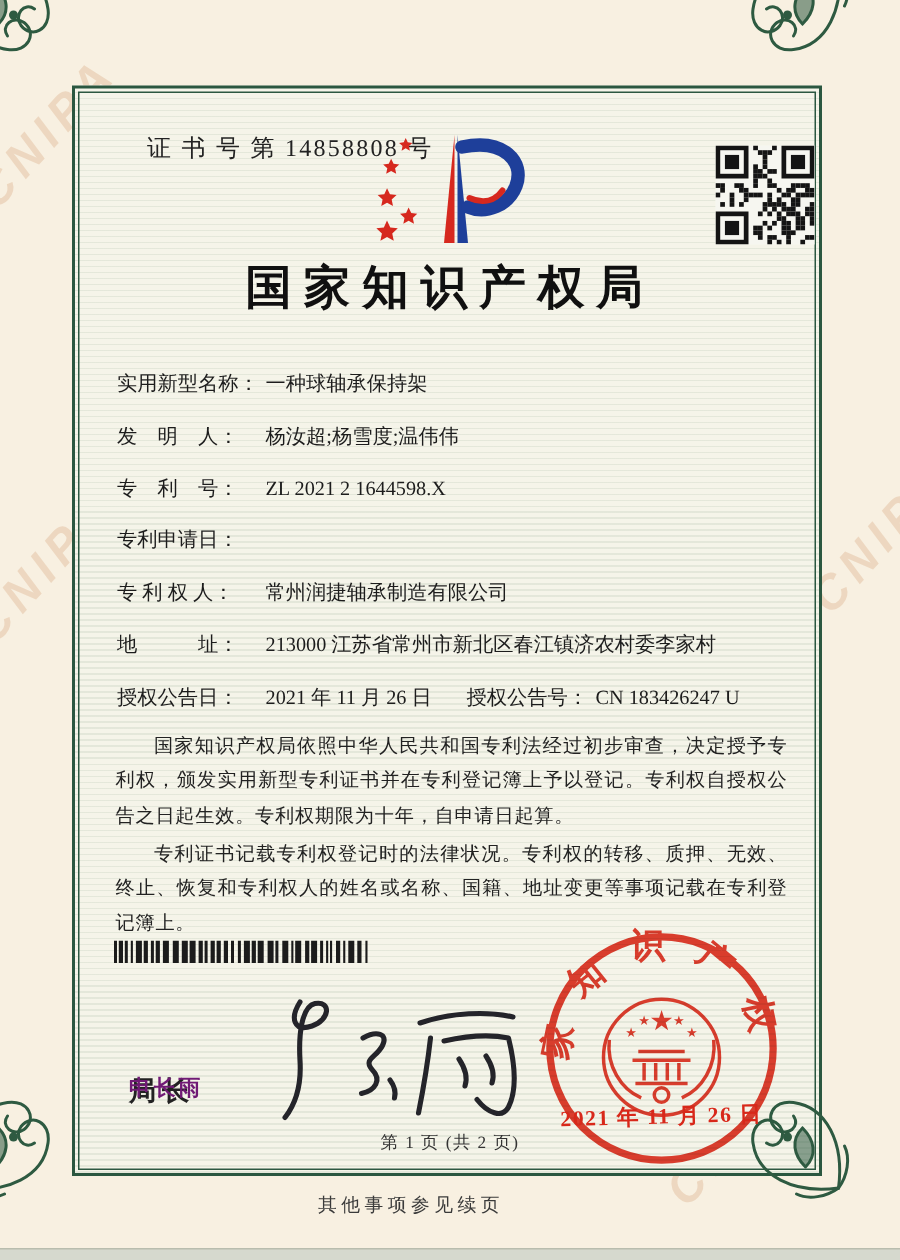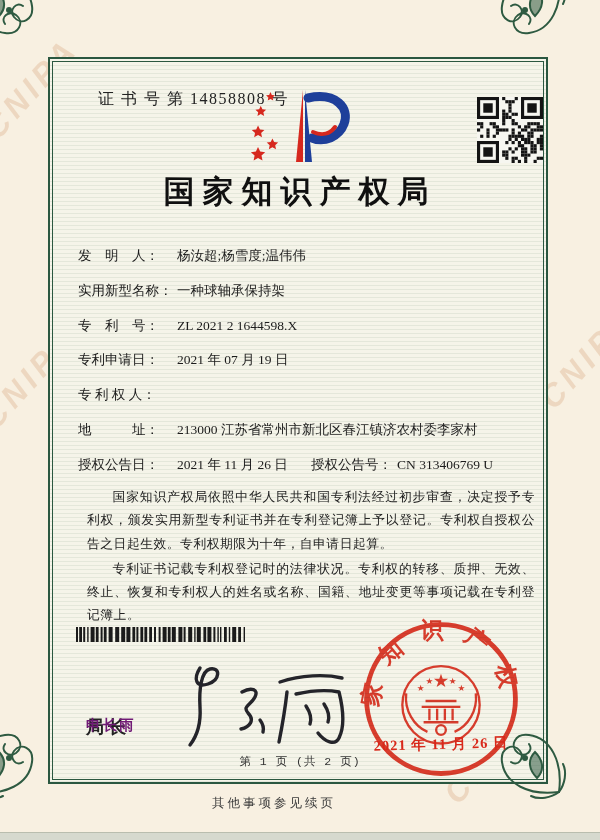--- a/index.html
+++ b/index.html
@@ -36,37 +36,37 @@
   
   .fields{position:absolute;left:78px;top:246px;width:448px;font-size:13.5px;color:#1c1c1c;}
   .row{display:flex;margin-bottom:14.8px;line-height:20px;}
   .row .lab{width:99px;flex:none;}
   .row .val{flex:1;}
   .row .pair1{width:233px;flex:none;display:flex;align-items:center;}
   .row .pair1 .lab{width:99px;}
   .row .pair2{flex:1;display:flex;}
   .row .pair2 .lab{width:86px;flex:none;}
   
-  .paras{position:absolute;left:87px;top:486px;width:448px;font-size:12.8px;color:#222;
+  .paras{position:absolute;left:77px;top:486px;width:448px;font-size:12.8px;color:#222;
          line-height:1.82;text-align:justify;}
   .paras p{margin:0 0 2px 0;text-indent:2em;letter-spacing:.5px;}
   
   .barcode{position:absolute;left:76px;top:627px;width:170px;height:15px;}
   
   .sig-role{position:absolute;left:86px;top:715px;font-size:18px;color:#222;letter-spacing:4px;font-weight:600;}
   .sig-name{position:absolute;left:86px;top:716px;font-size:14.5px;color:#701a75;letter-spacing:2px;font-weight:600;}
   .sig-script{position:absolute;left:168px;top:660px;width:192px;height:92px;}
   
   .seal{position:absolute;left:352px;top:614px;width:178px;height:174px;opacity:.92;mix-blend-mode:multiply;}
   .seal-date{
     position:absolute;left:350px;top:735px;width:182px;text-align:center;
     font-size:14.5px;color:#d8281a;letter-spacing:1px;transform:rotate(-1.5deg);font-weight:600;
   }
   
-  .page-no{position:absolute;left:0;top:754px;width:600px;text-align:center;font-size:11.5px;color:#333;letter-spacing:1px;font-family:Liberation Mono, monospace;}
+  .page-no{position:absolute;left:0;top:754px;width:600px;text-align:center;font-size:11.5px;color:#333;letter-spacing:1px;}
   .footer-note{position:absolute;left:0;top:795px;width:548px;text-align:center;font-size:12.5px;color:#3a3a3a;letter-spacing:3px;}
   .bottom-strip{position:absolute;left:0;bottom:0;width:600px;height:7px;background:#d6d9ce;border-top:1px solid #b9bdae;}
 </style>
 </head>
 <body>
 
 <svg width="0" height="0" style="position:absolute">
   <defs>
     <g id="flourish" stroke="#2e5a41" stroke-width="2" fill="none" stroke-linecap="round">
       <path d="M92,92 C62,96 38,84 35,62 C33,48 46,42 53,51 C58,58 51,67 44,62"></path>
@@ -244,50 +244,50 @@
     <rect x="48" y="6" width="9" height="9" fill="#141414"></rect>
     <rect x="0" y="42" width="21" height="21" fill="#141414"></rect>
     <rect x="3" y="45" width="15" height="15" fill="#f6f6f0"></rect>
     <rect x="6" y="48" width="9" height="9" fill="#141414"></rect>
   </svg>
 
 <div class="title">国家知识产权局</div>
 
 <div class="fields">
   <div class="row">
+    <span class="lab">实用新型名称：</span>
+    <span class="val">一种球轴承保持架</span>
+  </div>
+  <div class="row">
     <span class="lab">发　明　人：</span>
     <span class="val">杨汝超;杨雪度;温伟伟</span>
   </div>
   <div class="row">
-    <span class="lab">实用新型名称：</span>
-    <span class="val">一种球轴承保持架</span>
-  </div>
-  <div class="row">
     <span class="lab">专　利　号：</span>
     <span class="val">ZL 2021 2 1644598.X</span>
   </div>
   <div class="row">
     <span class="lab">专利申请日：</span>
-    <span class="val">2021 年 07 月 19 日</span>
   </div>
   <div class="row">
     <span class="lab">专 利 权 人：</span>
+    <span class="val">常州润捷轴承制造有限公司</span>
   </div>
   <div class="row">
     <span class="lab">地　　　址：</span>
     <span class="val">213000 江苏省常州市新北区春江镇济农村委李家村</span>
   </div>
   <div class="row">
     <span class="pair1">
       <span class="lab">授权公告日：</span>
       <span class="val">2021 年 11 月 26 日</span>
     </span>
     <span class="pair2">
       <span class="lab">授权公告号：</span>
-      <span class="val">CN 313406769 U</span>
+      <span class="val">CN 183426247 U</span>
     </span>
   </div>
 </div>
 
 <div class="paras">
   <p>国家知识产权局依照中华人民共和国专利法经过初步审查，决定授予专利权，颁发实用新型专利证书并在专利登记簿上予以登记。专利权自授权公告之日起生效。专利权期限为十年，自申请日起算。</p>
   <p>专利证书记载专利权登记时的法律状况。专利权的转移、质押、无效、终止、恢复和专利权人的姓名或名称、国籍、地址变更等事项记载在专利登记簿上。</p>
 </div>
 
 <svg class="barcode" viewBox="0 0 170 15" preserveAspectRatio="none" id="bc-svg">

